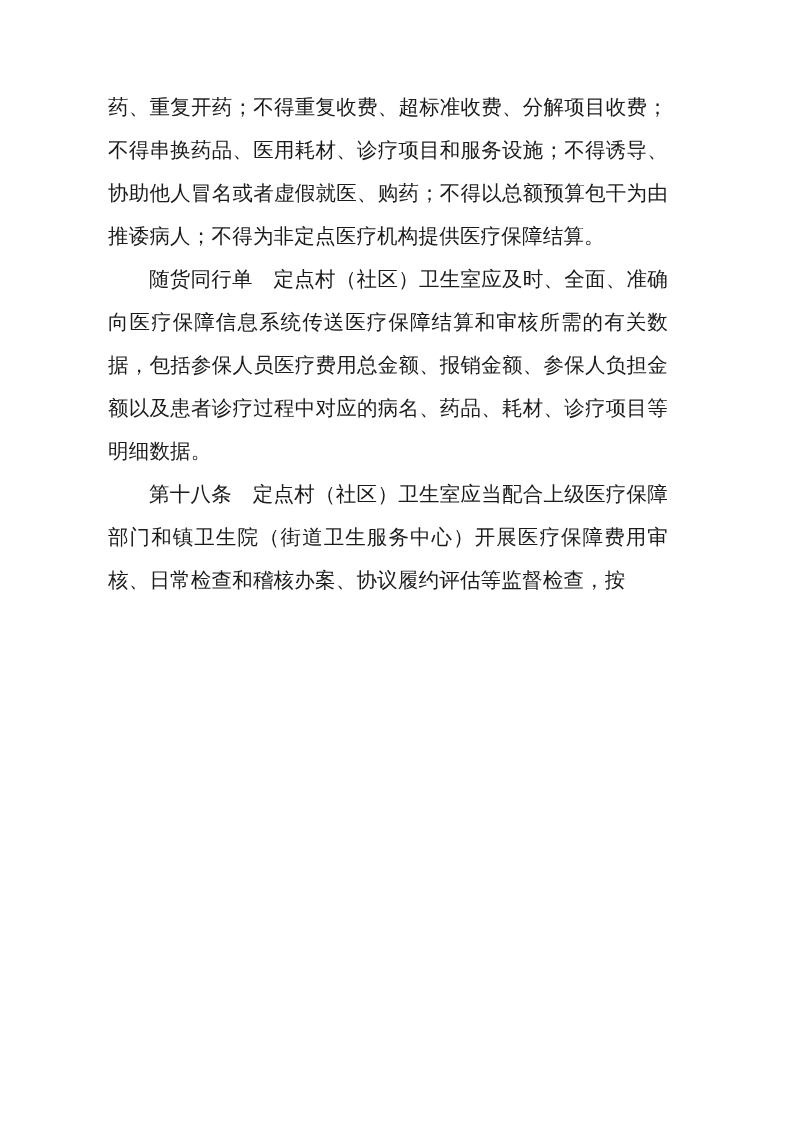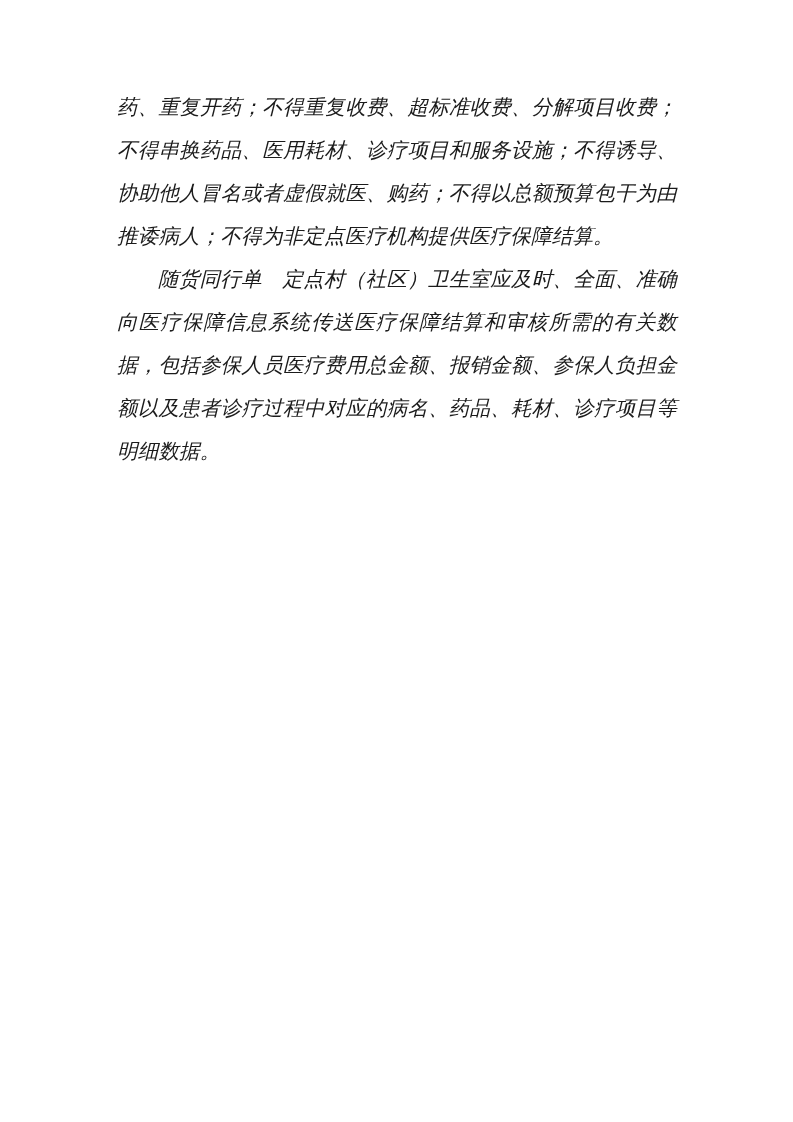--- a/index.html
+++ b/index.html
@@ -10,24 +10,23 @@
   .page {
     position: relative;
     width: 793px;
     height: 1122px;
     background: #ffffff;
     margin: 0 auto;
     overflow: hidden;
   }
   .content {
     position: absolute;
-    left: 117px;
+    left: 108px;
     top: 86px;
     width: 560px;
-    font-style: italic;
   }
   .para {
     font-family: "DejaVu Serif", "Liberation Serif", serif;
     font-size: 20.5px;
     line-height: 43px;
     color: #1b1b1b;
     text-align: justify;
     text-justify: inter-ideograph;
     letter-spacing: 0.2px;
     margin: 0 0 0 0;
@@ -37,14 +36,15 @@
     text-indent: 41px;
   }
 </style>
 </head>
 <body>
 
 <div class="page">
   <div class="content">
     <p class="para">药、重复开药；不得重复收费、超标准收费、分解项目收费；不得串换药品、医用耗材、诊疗项目和服务设施；不得诱导、协助他人冒名或者虚假就医、购药；不得以总额预算包干为由推诿病人；不得为非定点医疗机构提供医疗保障结算。</p>
     <p class="para indent">随货同行单　定点村（社区）卫生室应及时、全面、准确向医疗保障信息系统传送医疗保障结算和审核所需的有关数据，包括参保人员医疗费用总金额、报销金额、参保人负担金额以及患者诊疗过程中对应的病名、药品、耗材、诊疗项目等明细数据。</p>
+    <p class="para indent">第十八条　定点村（社区）卫生室应当配合上级医疗保障部门和镇卫生院（街道卫生服务中心）开展医疗保障费用审核、日常检查和稽核办案、协议履约评估等监督检查，按</p>
   </div>
 </div>
 
 </body></html>

